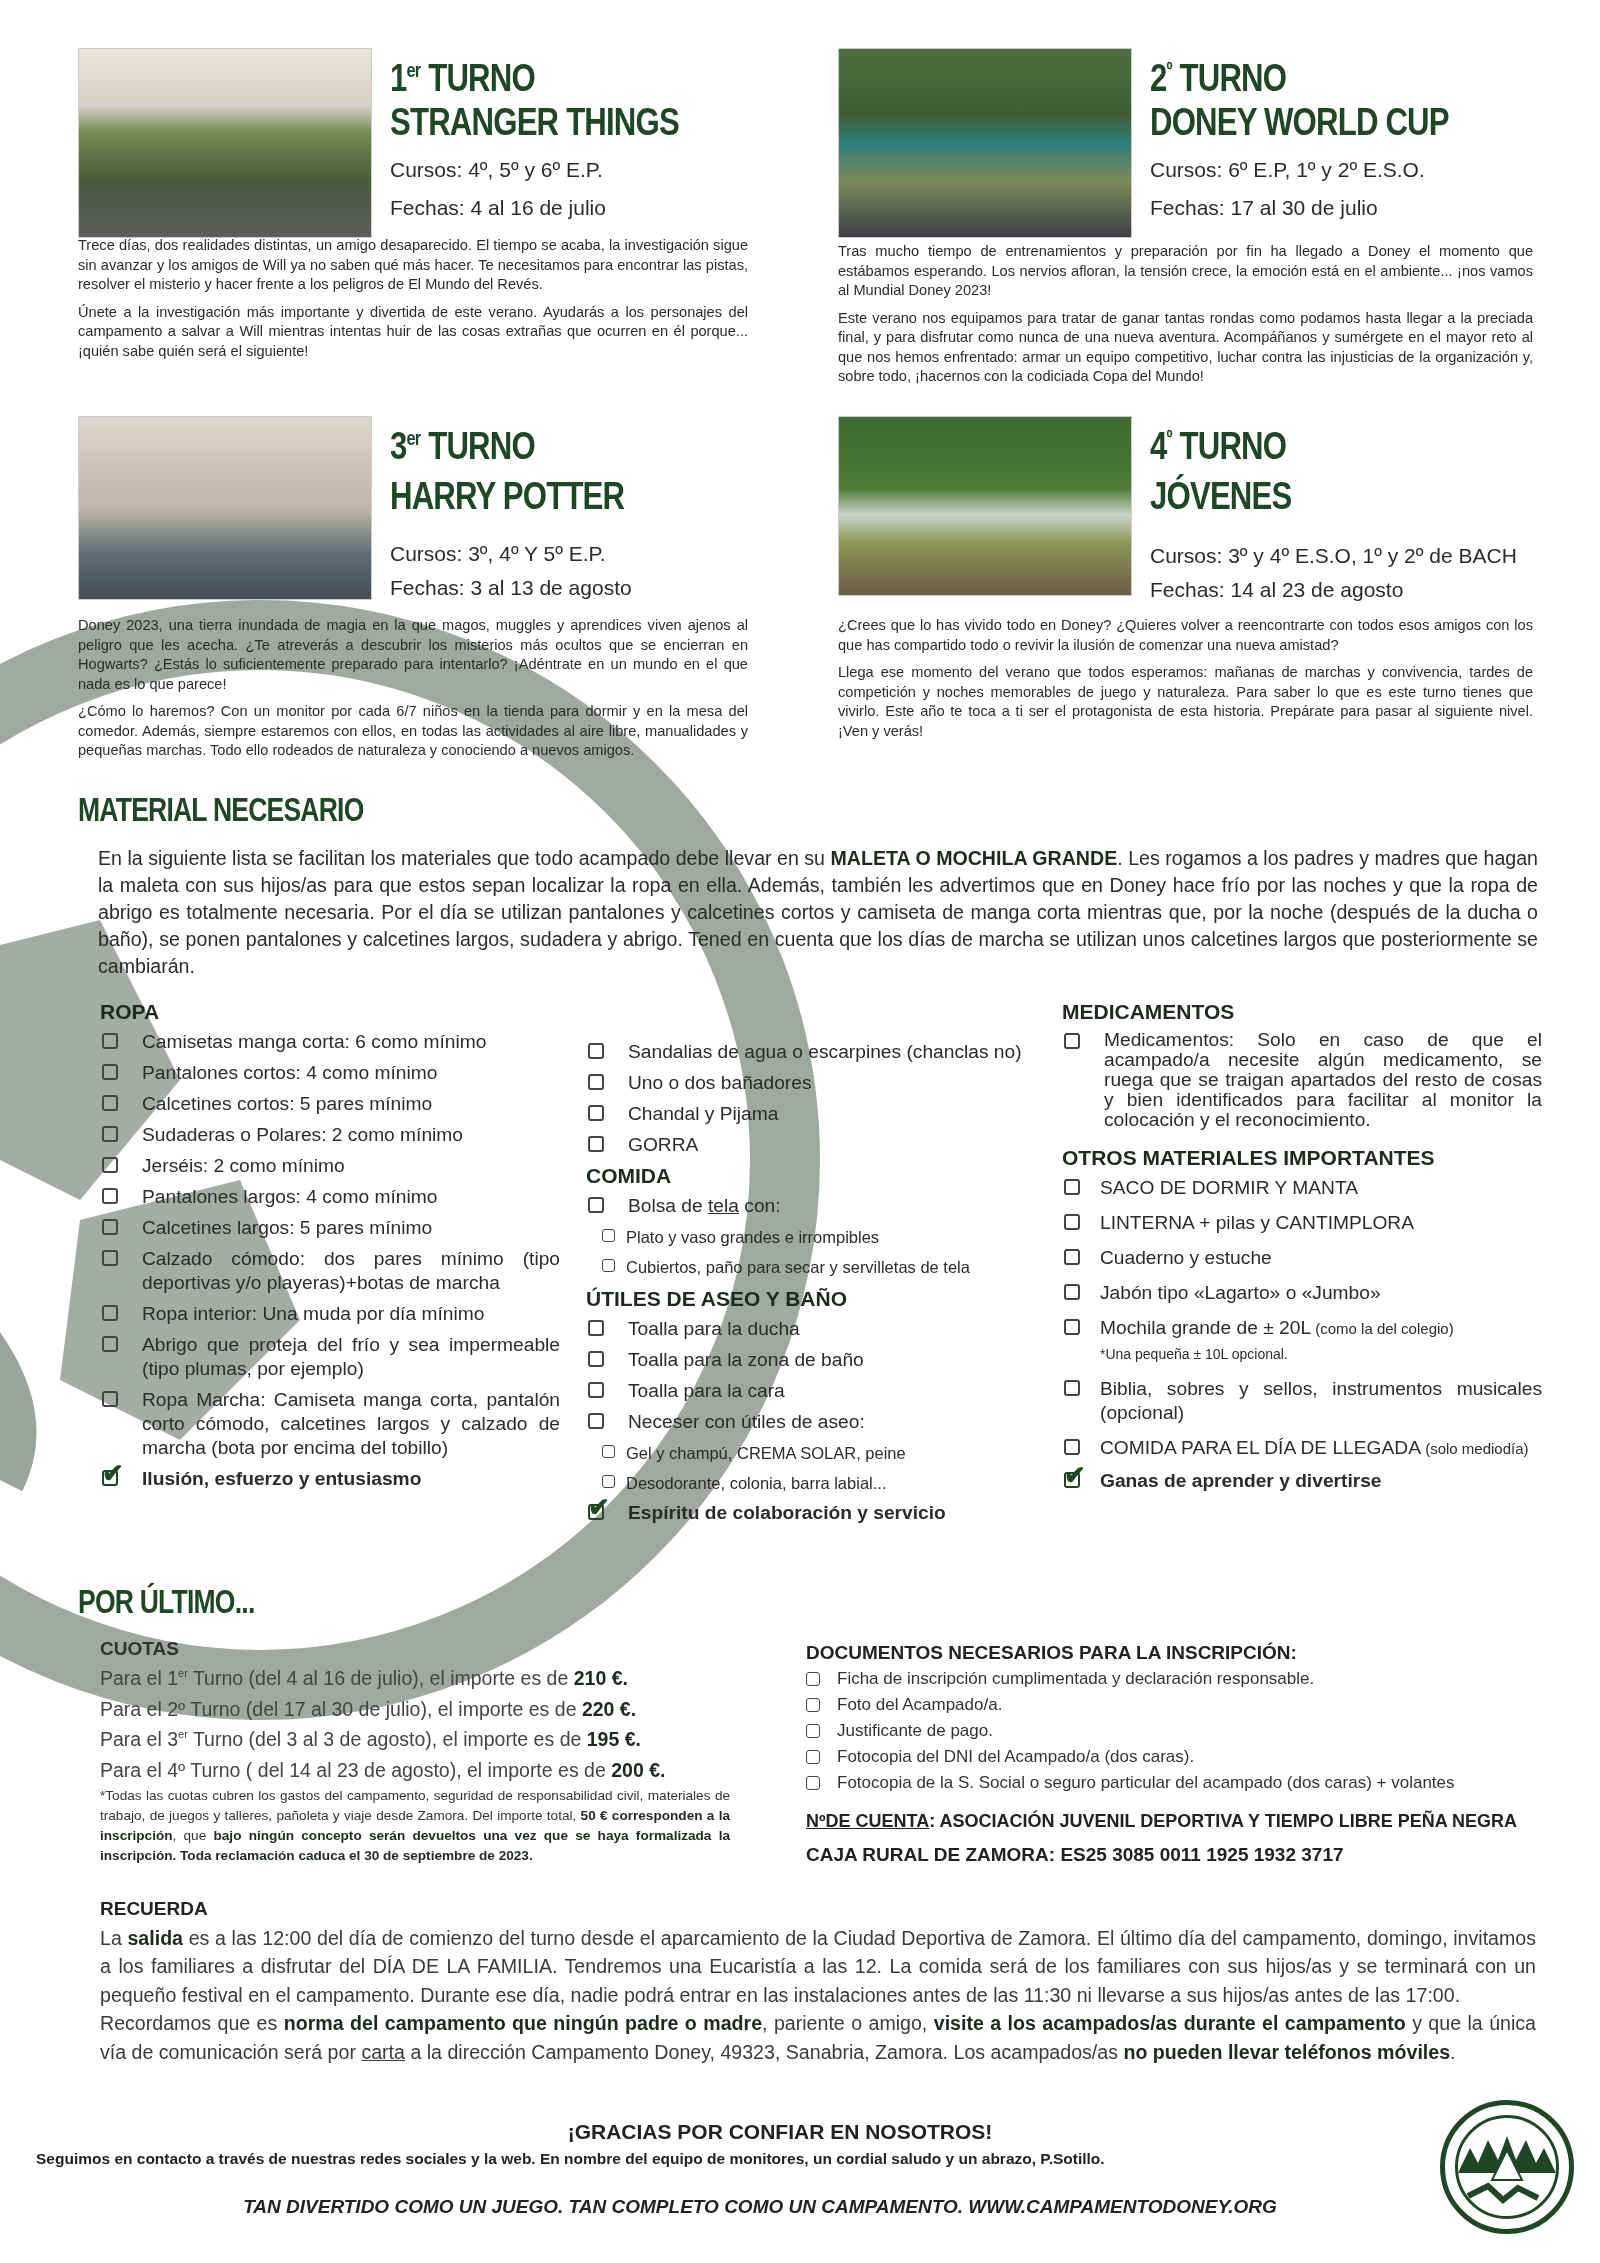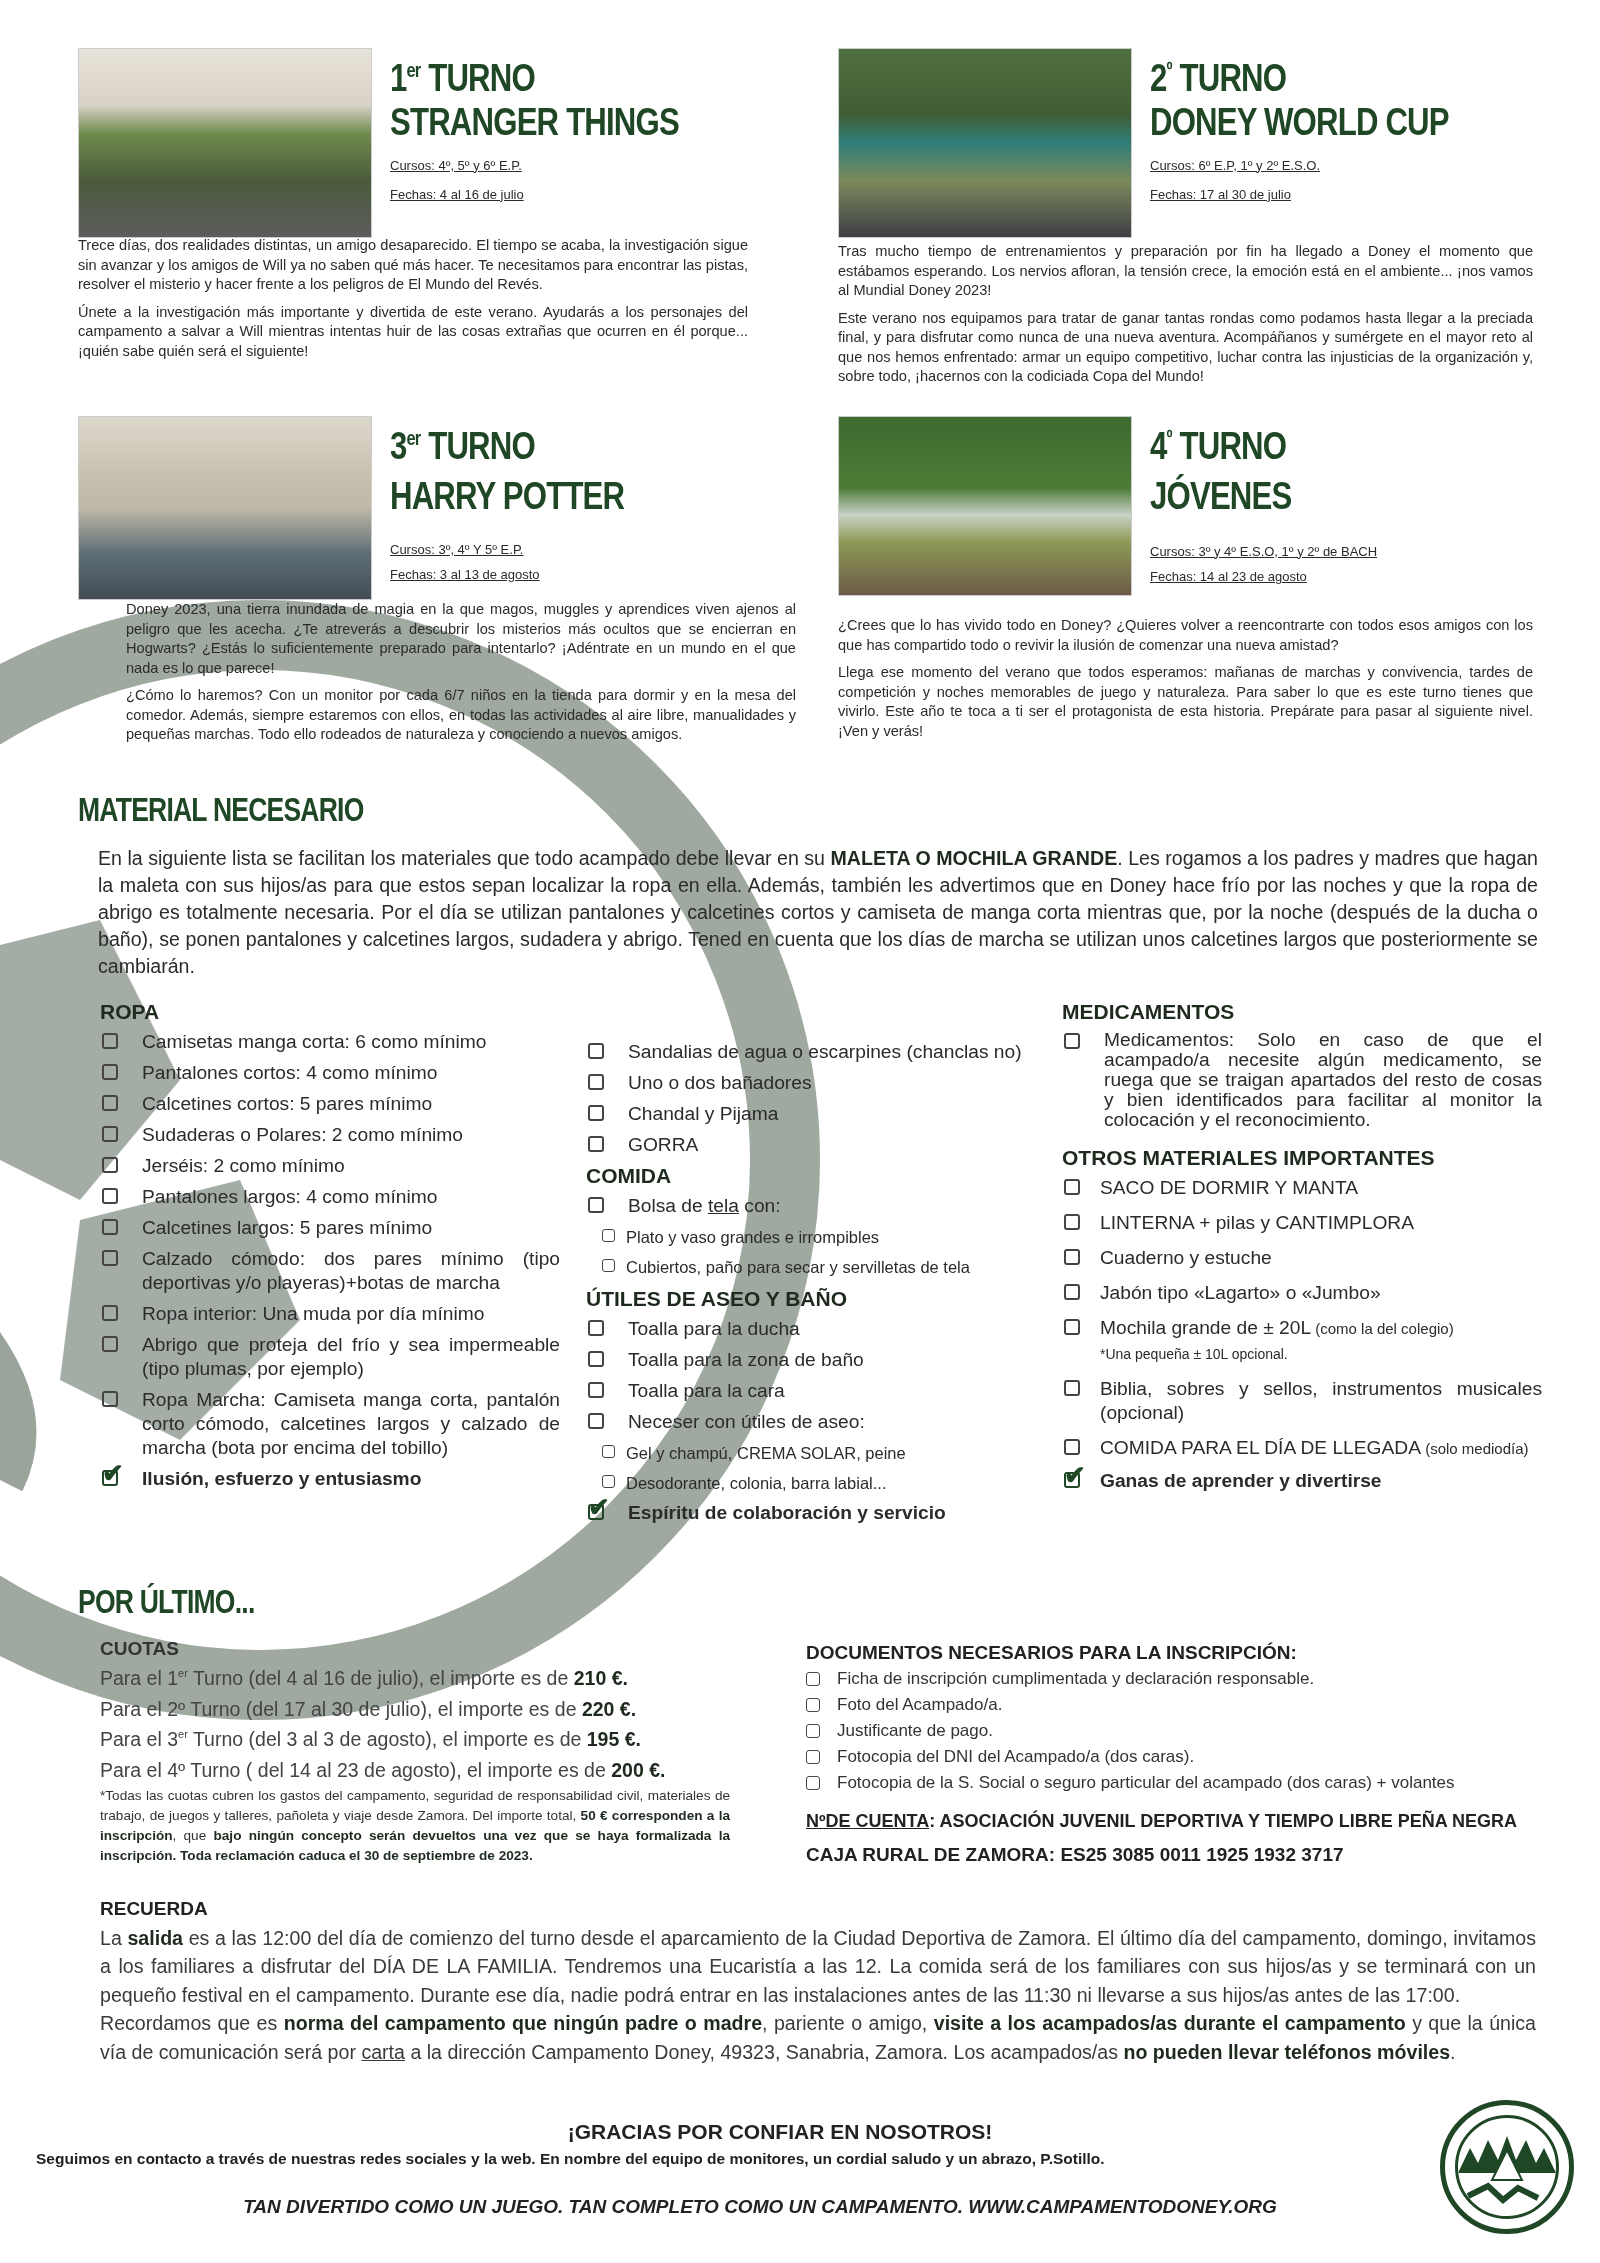--- a/index.html
+++ b/index.html
@@ -5,21 +5,21 @@
   html,body{margin:0;padding:0;background:#fff;}
   body{width:1600px;height:2263px;position:relative;overflow:hidden;font-family:"Liberation Sans",sans-serif;color:#2b2b2b;}
   .wm{position:absolute;left:-300px;top:600px;width:1120px;height:1120px;border-radius:50%;border:70px solid #9aa49b;box-sizing:border-box;z-index:0;opacity:.95;}
   .wm2{position:absolute;left:-120px;top:880px;width:560px;height:620px;z-index:0;}
   .layer{position:relative;z-index:1;}
   .turno{position:absolute;width:690px;}
   .turno .photo{position:absolute;left:0;top:0;width:292px;height:188px;border:1px solid #ccc;overflow:hidden;}
   .turno .head{position:absolute;left:312px;top:0;}
   .tt{font-family:"Liberation Sans",sans-serif;font-weight:bold;color:#1f4726;font-size:38px;line-height:44px;letter-spacing:-1px;transform:scaleX(.82);transform-origin:left;white-space:nowrap;}
   .tt sup{font-size:20px;}
-  .info{font-size:13px;color:#2b2b2b;margin-top:14px;text-decoration:underline;}
+  .info{font-size:21px;color:#2b2b2b;margin-top:14px;}
   .desc{position:absolute;left:0;width:670px;font-size:14.6px;line-height:19.5px;text-align:justify;color:#2b2b2b;}
   .desc p{margin:0 0 8px 0;}
   .sect{font-weight:bold;color:#1f4726;font-size:34px;transform:scaleX(.78);transform-origin:left;letter-spacing:-1px;position:absolute;white-space:nowrap;}
   .intro{position:absolute;left:98px;top:848px;width:1440px;font-size:19.6px;line-height:27px;text-align:justify;transform:scaleX(1);}
   .col{position:absolute;font-size:19.2px;line-height:24px;}
   .ch{font-weight:bold;font-size:21px;color:#1e2a1e;margin:0 0 6px 0;}
   .it{position:relative;padding-left:42px;margin:0 0 7px 0;text-align:justify;}
   .cb{position:absolute;left:2px;top:3px;width:16px;height:16px;border:2px solid #444;border-radius:3px;box-sizing:border-box;}
   .sub{position:relative;padding-left:24px;font-size:16.5px;margin:0 0 6px 16px;}
   .sub .cb{width:13px;height:13px;top:4px;border-width:1.5px;left:0;}
@@ -89,21 +89,21 @@
 </div>
 
 <div class="turno" style="left:78px;top:416px;">
   <div class="photo" style="height:182px;background:linear-gradient(180deg,#dcd8cc 0%,#c9c2b2 30%,#bfb8a8 50%,#5e6e74 75%,#434c55 100%);"></div>
   <div class="head">
     <div class="tt"><span>3</span><sup>er</sup> <span>TURNO</span></div>
     <div class="tt" style="margin-top:6px;">HARRY POTTER</div>
     <div class="info" style="margin-top:24px;">Cursos: 3º, 4º Y 5º E.P.</div>
     <div class="info" style="margin-top:10px;">Fechas: 3 al 13 de agosto</div>
   </div>
-  <div class="desc" style="top:184px;margin-left:48px;">
+  <div class="desc" style="top:200px;">
     <p>Doney 2023, una tierra inundada de magia en la que magos, muggles y aprendices viven ajenos al peligro que les acecha. ¿Te atreverás a descubrir los misterios más ocultos que se encierran en Hogwarts? ¿Estás lo suficientemente preparado para intentarlo? ¡Adéntrate en un mundo en el que nada es lo que parece!</p>
     <p>¿Cómo lo haremos? Con un monitor por cada 6/7 niños en la tienda para dormir y en la mesa del comedor. Además, siempre estaremos con ellos, en todas las actividades al aire libre, manualidades y pequeñas marchas. Todo ello rodeados de naturaleza y conociendo a nuevos amigos.</p>
   </div>
 </div>
 
 <div class="turno" style="left:838px;top:416px;">
   <div class="photo" style="height:178px;background:linear-gradient(180deg,#3d6a2e 0%,#4e7c37 40%,#c9d3c8 55%,#8d9a55 70%,#6b5a48 100%);"></div>
   <div class="head" style="left:312px;">
     <div class="tt"><span>4</span><sup>º</sup> <span>TURNO</span></div>
     <div class="tt" style="margin-top:6px;">JÓVENES</div>

